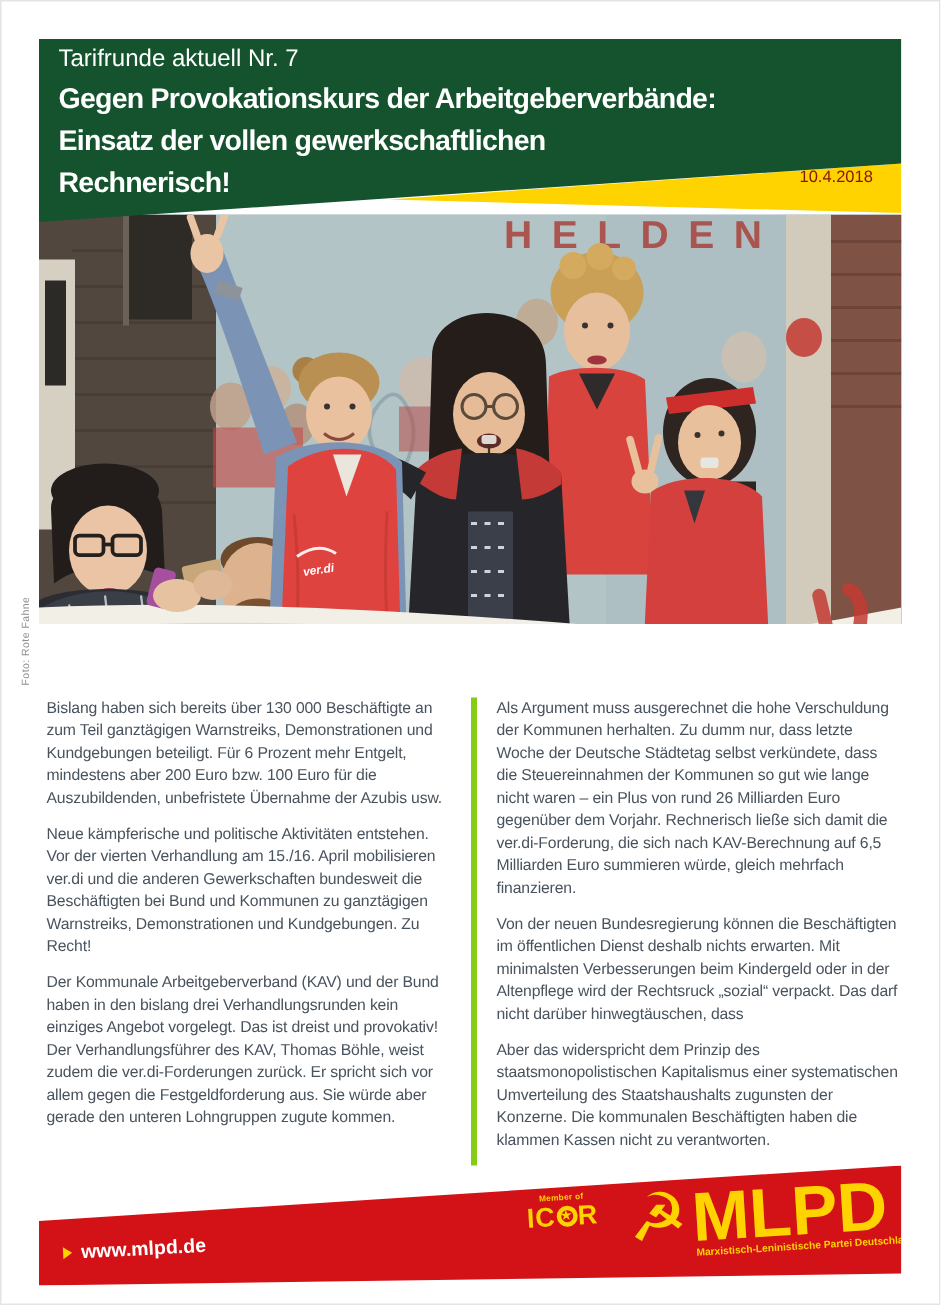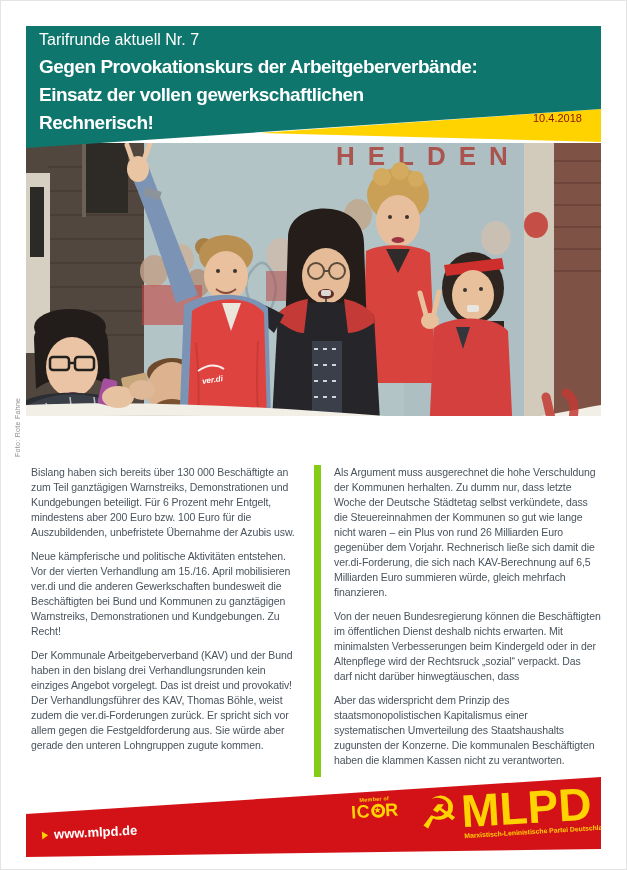--- a/index.html
+++ b/index.html
@@ -2,38 +2,38 @@
 <html><head>
 <meta charset="utf-8">
 <style>
   html,body{margin:0;padding:0;background:#ffffff;}
   .page{position:relative;width:627px;height:870px;background:#ffffff;overflow:hidden;
         font-family:"Liberation Sans",sans-serif;border:1px solid #e4e4e4;box-sizing:border-box;}
 
   
   .band-yellow{position:absolute;left:25px;top:25px;width:575px;height:123px;background:#ffd300;
                clip-path:polygon(233px 107px,575px 83px,575px 116px);z-index:2;}
-  .band-red{position:absolute;left:25px;top:25px;width:575px;height:123px;background:#0f766e;
+  .band-red{position:absolute;left:25px;top:25px;width:575px;height:123px;background:#14532d;
             clip-path:polygon(0 0,575px 0,575px 83px,0 122px);z-index:3;box-sizing:border-box;
             padding:4px 0 0 13px;overflow:hidden;}
   .kicker{color:#ffffff;font-size:16px;line-height:20px;margin-bottom:3px;}
   .headline{color:#ffffff;font-size:19px;font-weight:bold;line-height:28px;letter-spacing:-0.5px;white-space:nowrap;}
   .date{position:absolute;left:532px;top:111px;z-index:4;color:#8a1408;font-size:11px;font-weight:normal;}
 
   
   .photo{position:absolute;left:25px;top:142px;width:575px;height:273px;z-index:1;overflow:hidden;background:#adbfc2;}
   .caption{position:absolute;left:22px;top:279px;z-index:6;color:#1c3258;font-size:15px;font-weight:bold;
            font-style:italic;line-height:14px;}
   .credit{position:absolute;left:13px;top:360px;height:96px;z-index:5;color:#8f8f8f;font-size:7px;
           writing-mode:vertical-rl;transform:rotate(180deg);letter-spacing:0.3px;}
 
   
   .article{position:absolute;left:30px;top:464px;width:570px;display:flex;z-index:1;}
   .col-left{width:283px;padding-right:14px;box-sizing:border-box;}
-  .col-right{width:287px;border-left:7px solid #84cc16;padding-left:13px;box-sizing:border-box;}
+  .col-right{width:287px;border-left:4px solid #84cc16;padding-left:13px;box-sizing:border-box;}
   .article p{margin:0 0 9px 0;font-size:10.5px;line-height:15px;color:#49535d;letter-spacing:-0.1px;}
 
   
   .footer{position:absolute;left:25px;top:774px;width:575px;height:84px;background:#d31217;
           clip-path:polygon(0 39px,575px 2px,575px 74px,0 82px);z-index:3;}
   .site{position:absolute;left:16px;top:50px;display:flex;align-items:center;gap:6px;
         transform:rotate(-3deg);color:#ffffff;font-size:13px;font-weight:bold;cursor:pointer;}
   .arrow{width:0;height:0;border-left:6px solid #ffd300;border-top:4px solid transparent;border-bottom:4px solid transparent;}
   .icor{position:absolute;left:325px;top:21px;transform:rotate(-3.5deg);color:#ffd300;text-align:center;}
   .icor .member{font-size:5.5px;font-weight:bold;letter-spacing:0.2px;}

